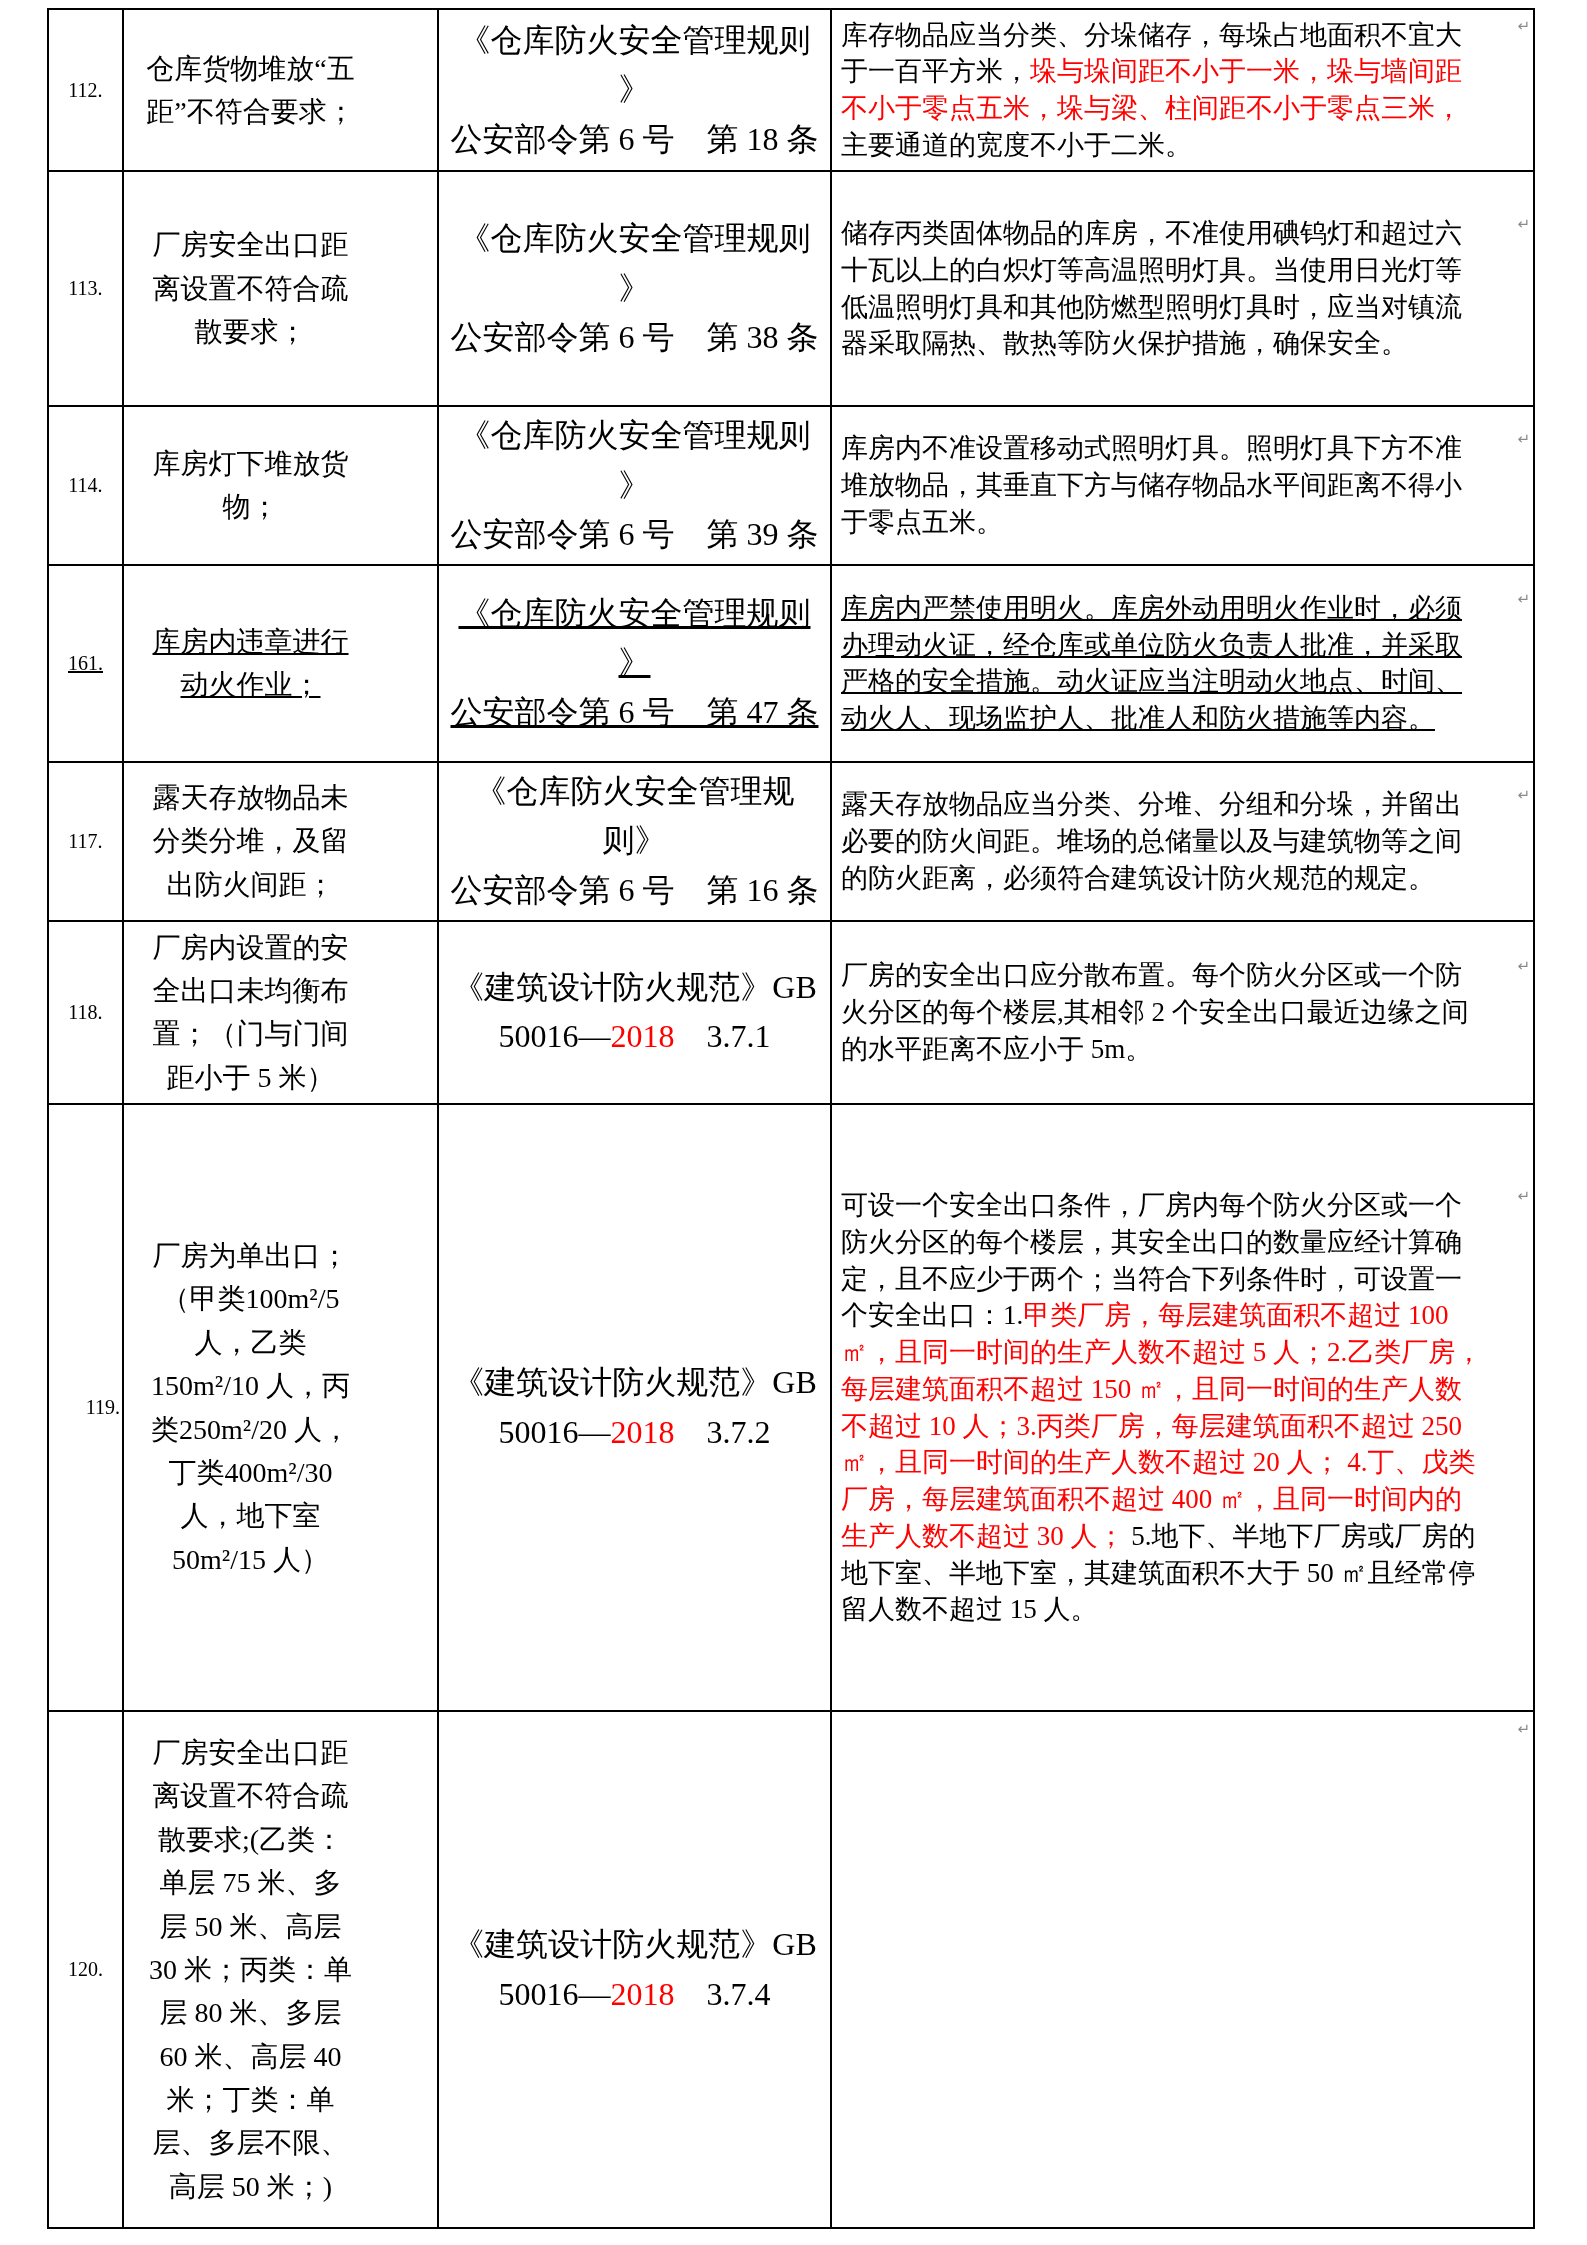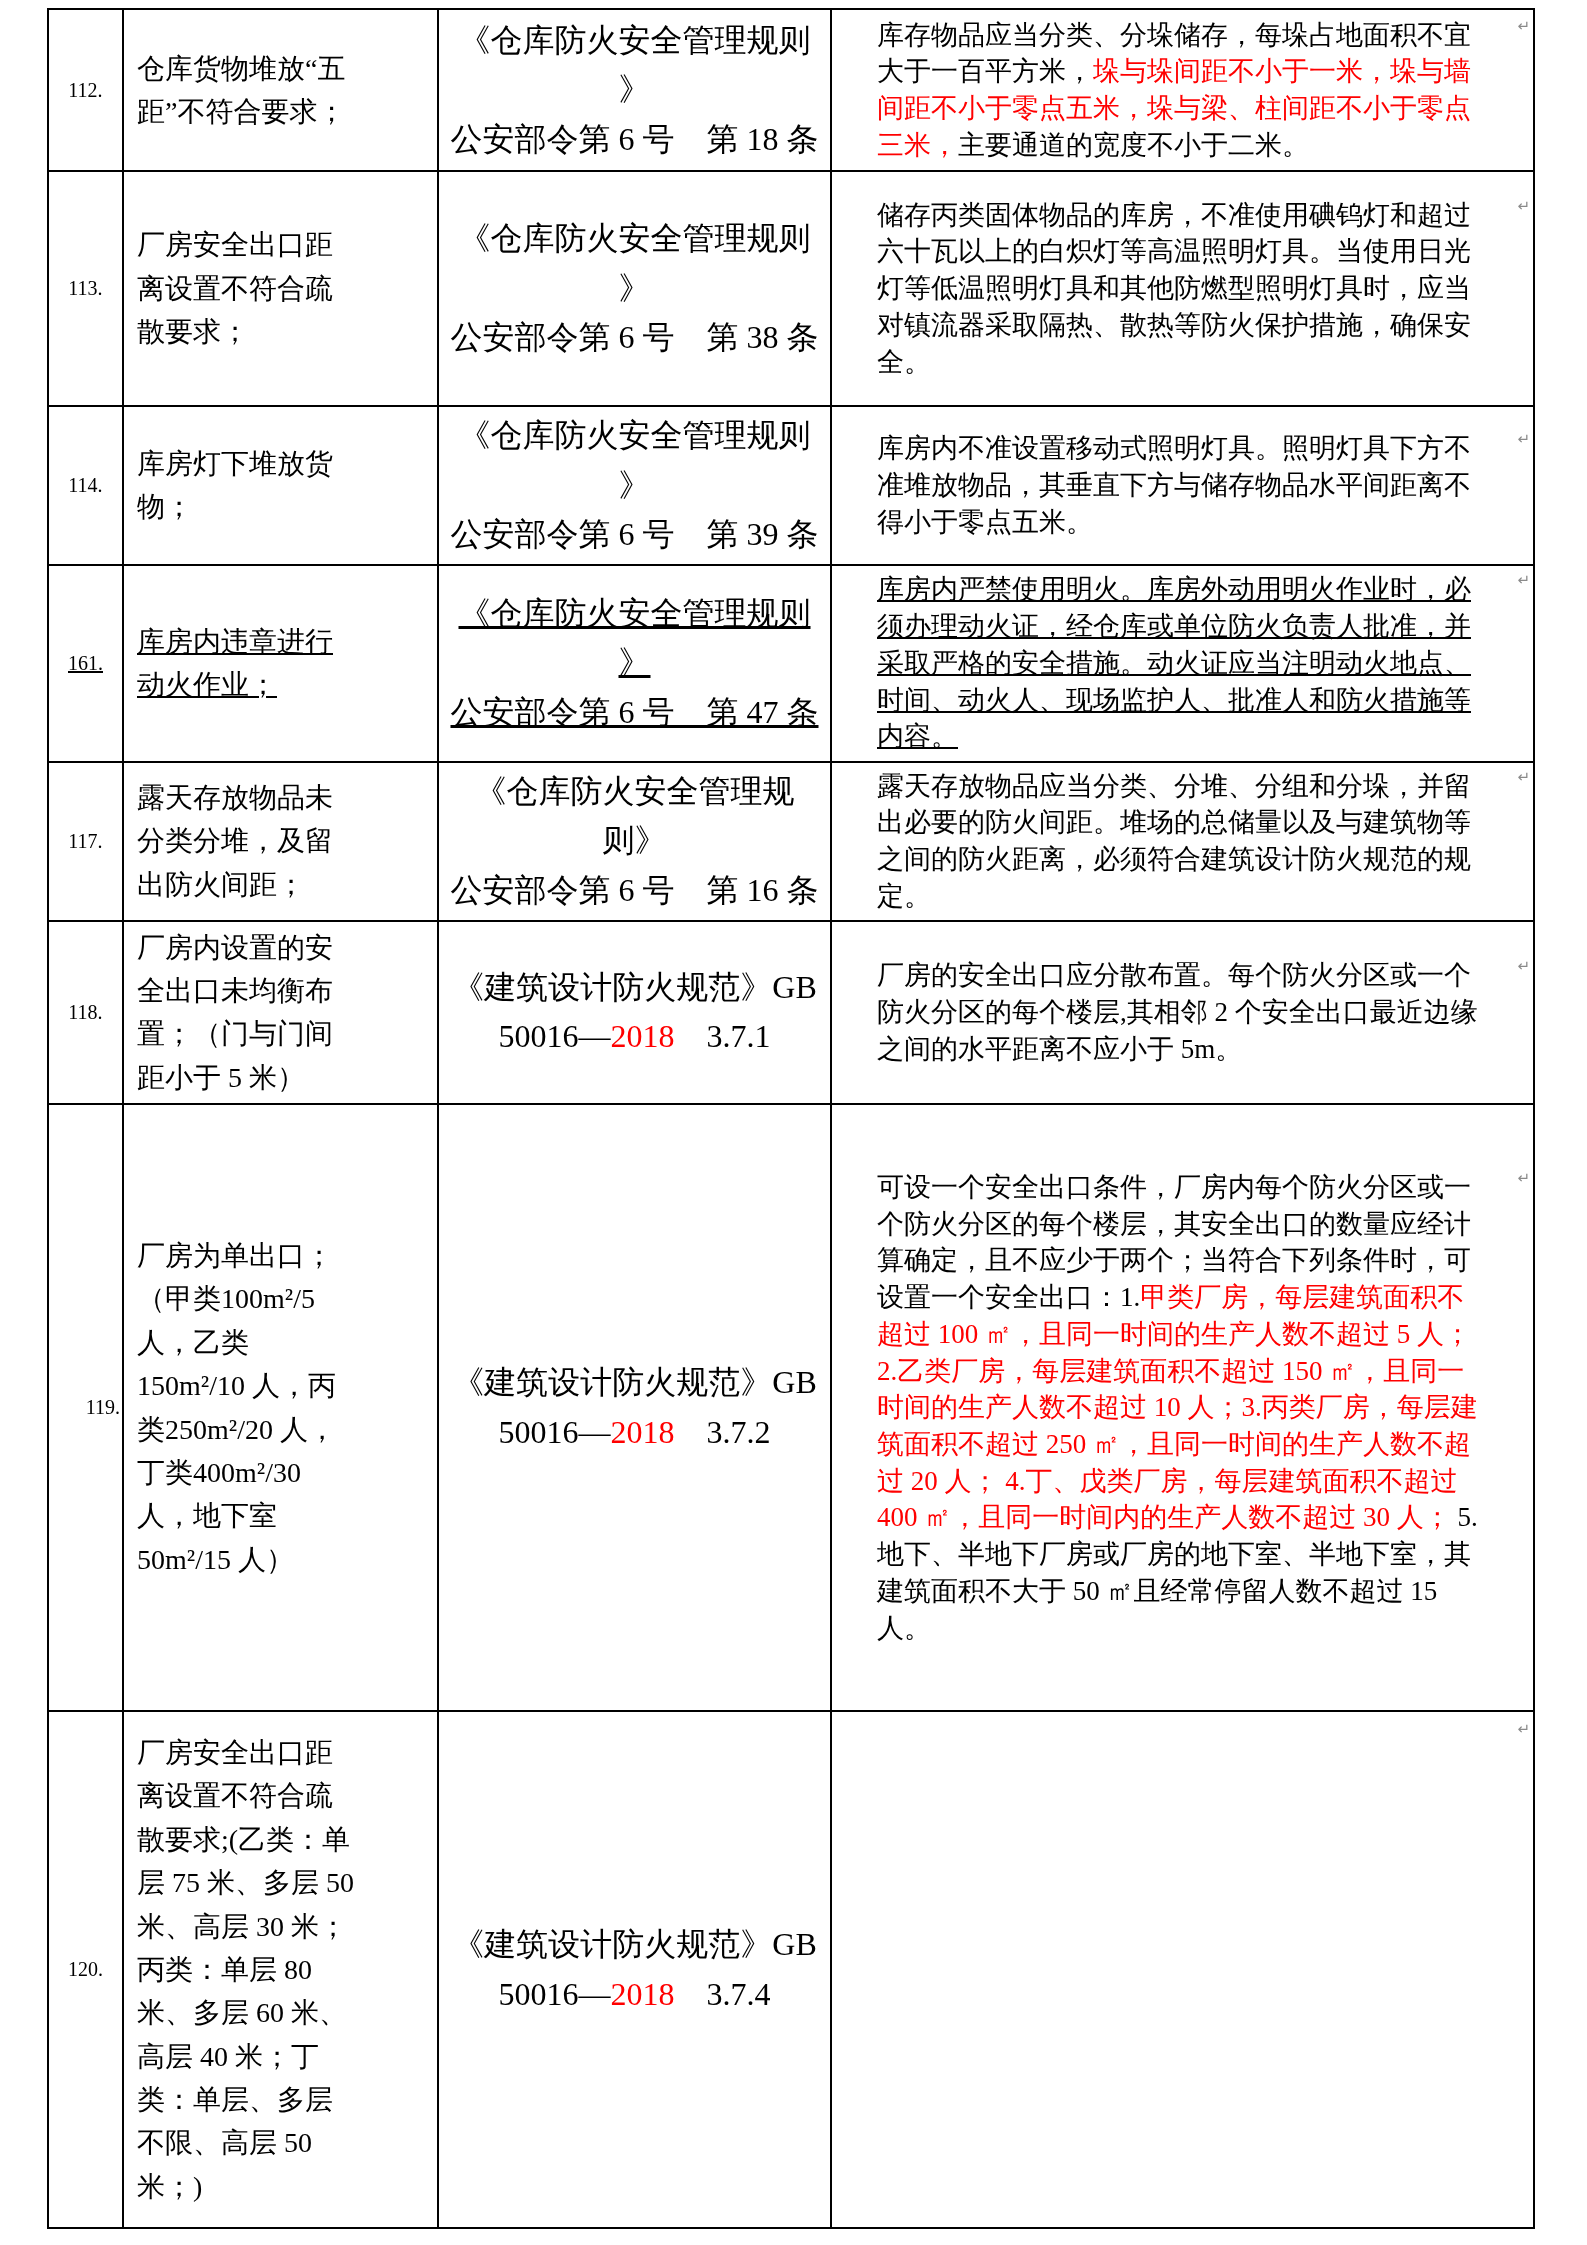--- a/index.html
+++ b/index.html
@@ -40,38 +40,38 @@
   .r7 td{height:597px;padding-left:36px;}
   .r8 td{height:503px;}
 
   td.c-no{
     text-align:center;
     font-size:20px;
   }
   td.c-problem{
     font-size:28px;
     line-height:1.55;
-    padding:4px 82px 4px 13px;
-    text-align:left;
+    padding:4px 82px 4px 22px;
+    text-align:center;
   }
   td.c-basis{
     font-size:32px;
     line-height:1.55;
     text-align:center;
     padding:4px 10px;
     white-space:pre-line;
   }
   td.c-detail{
     font-size:27px;
     line-height:1.36;
     padding:4px 45px 4px 9px;
     text-align:left;
   }
   .red{color:#ff0000;}
-  .dpara{position:relative;margin-left:36px;}
+  .dpara{position:relative;}
   .pmark{
     position:absolute;
     top:2px;
     right:-42px;
     color:#8a8a8a;
     font-size:15px;
     line-height:1;
     font-family:"DejaVu Sans",sans-serif;
   }
   

